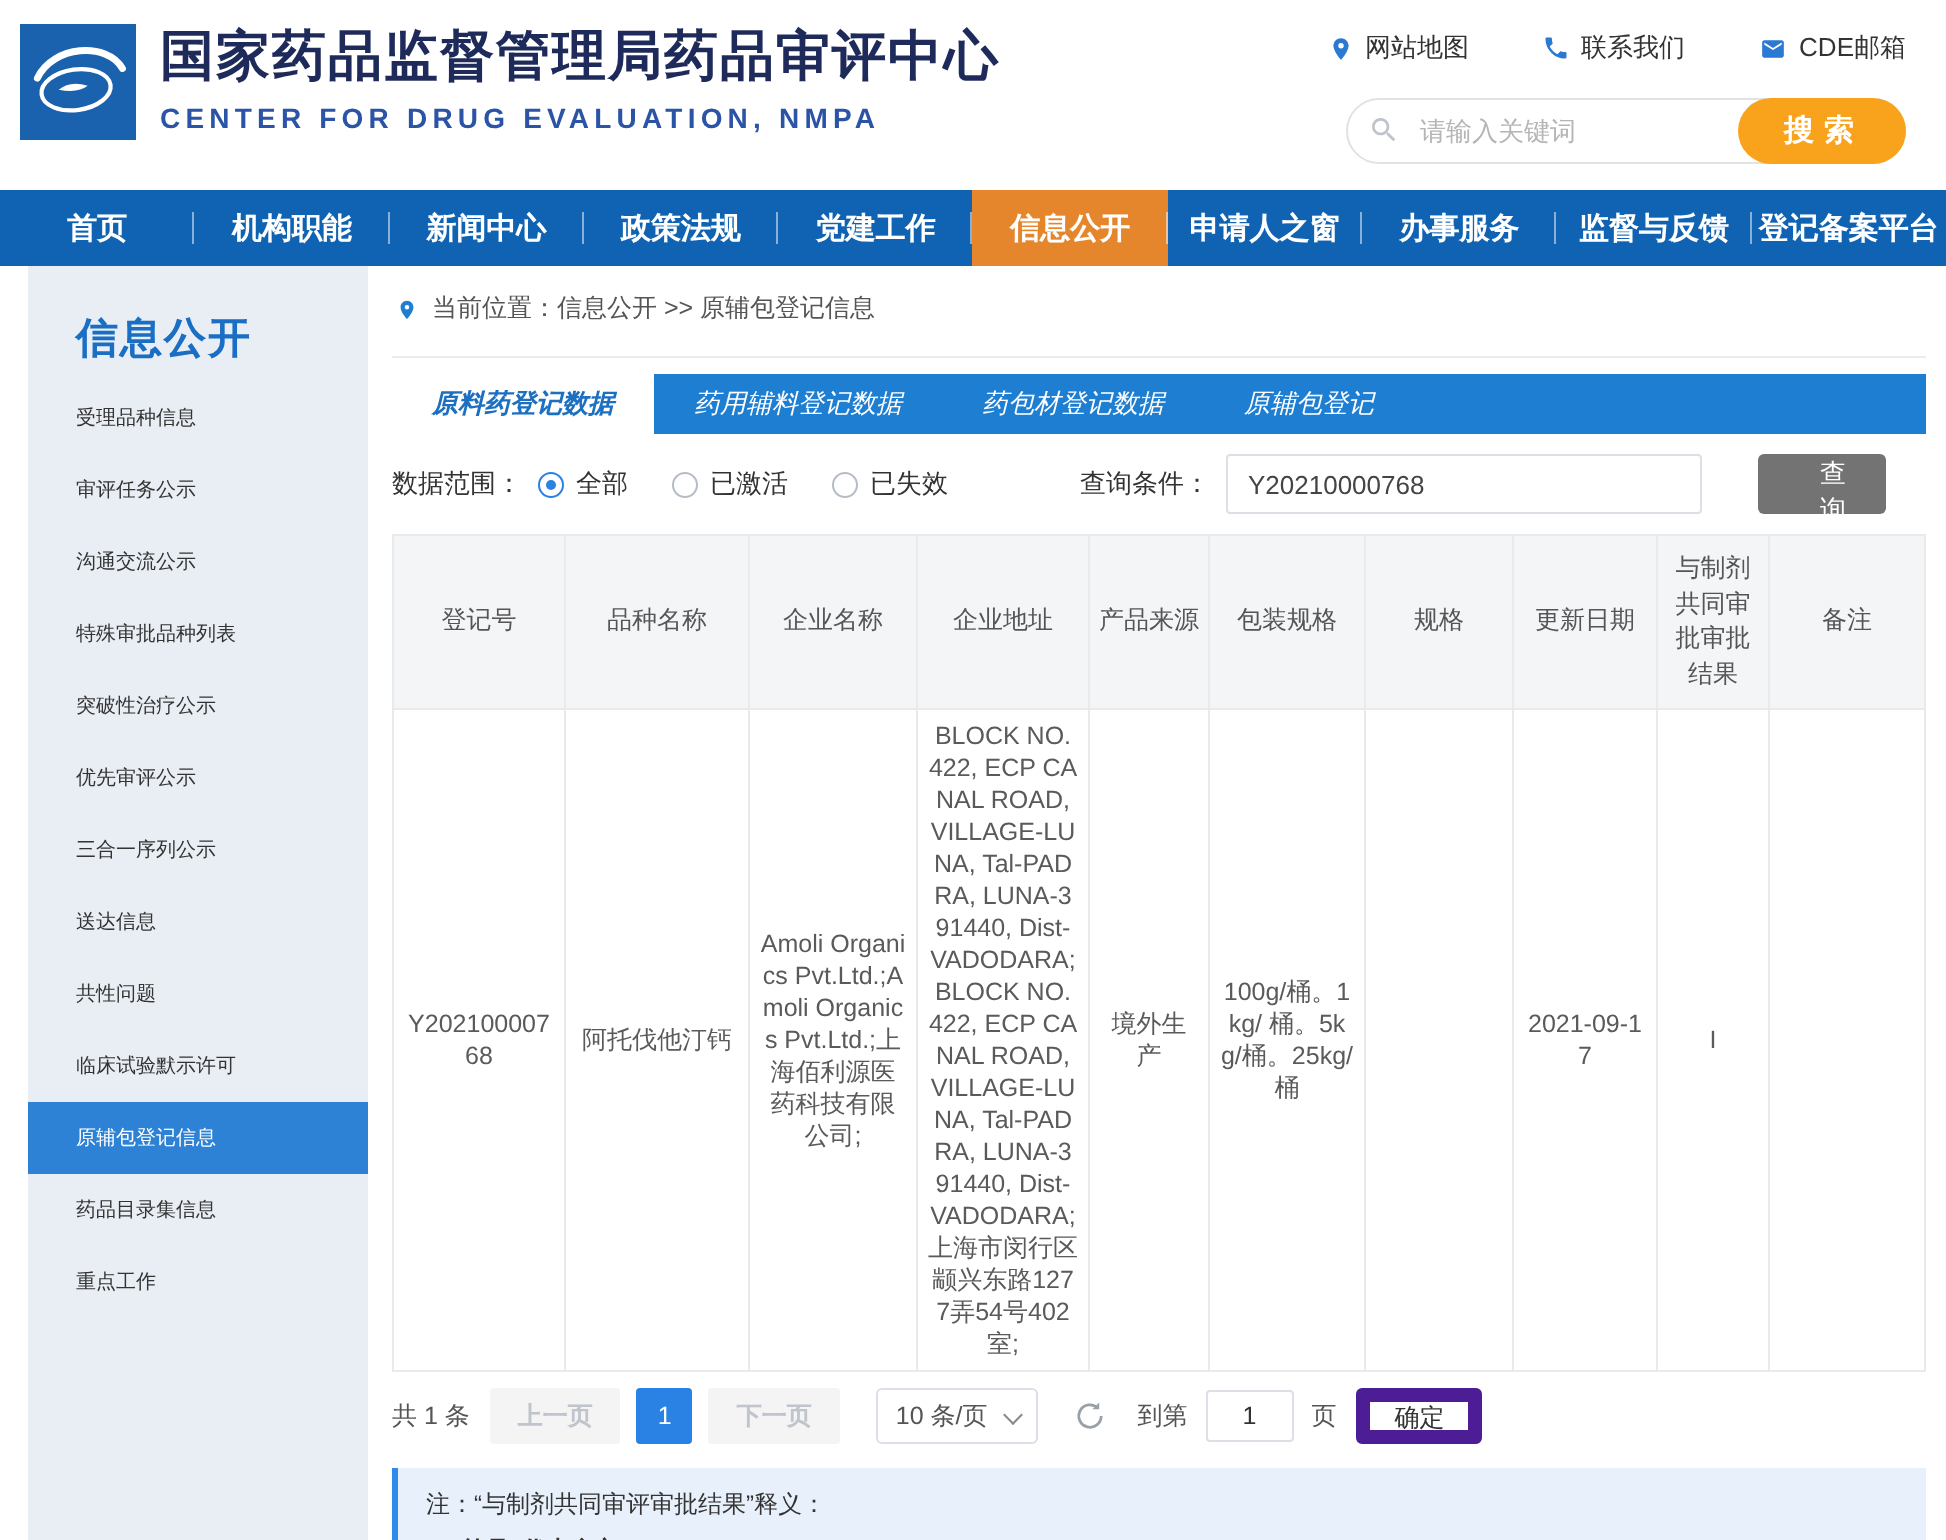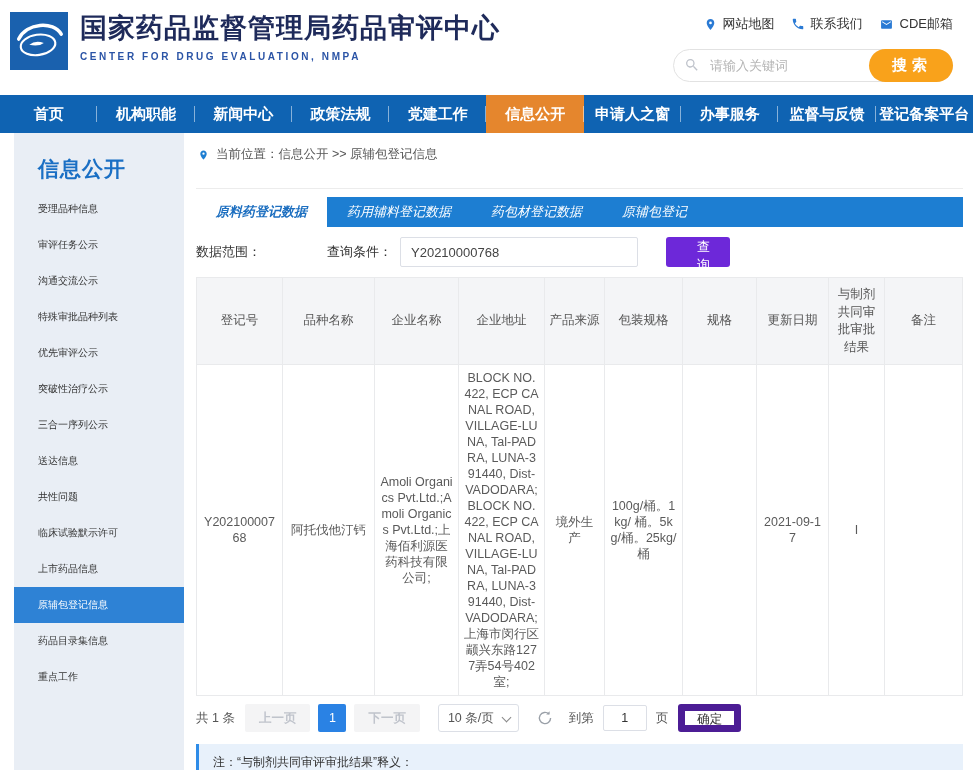--- a/index.html
+++ b/index.html
@@ -5,22 +5,22 @@
   html,body{margin:0;padding:0;}
   body{width:973px;height:770px;overflow:hidden;background:#fff;
        font-family:"Liberation Sans","DejaVu Sans",sans-serif;}
   .page{width:973px;height:770px;position:relative;background:#fff;overflow:hidden;}
 
   
   .header{height:95px;position:relative;background:#fff;}
   .logo{position:absolute;left:10px;top:12px;width:58px;height:58px;}
   .title-block{position:absolute;left:80px;top:13px;}
   .title-cn{font-size:27px;font-weight:bold;color:#1e2a5a;letter-spacing:1px;line-height:1.15;}
-  .title-en{margin-top:7px;font-size:10px;font-weight:bold;color:#2b54a6;letter-spacing:2.6px;}
-  .quick-links{position:absolute;right:20px;top:15px;display:flex;gap:16px;align-items:center;font-size:13px;color:#333;}
+  .title-en{margin-top:7px;font-size:14px;font-weight:bold;color:#2b54a6;letter-spacing:2.6px;}
+  .quick-links{position:absolute;right:20px;top:15px;display:flex;gap:36px;align-items:center;font-size:13px;color:#333;}
   .quick-link{display:flex;align-items:center;gap:6px;cursor:pointer;white-space:nowrap;}
   .search-row{position:absolute;right:20px;top:49px;width:280px;height:33px;}
   .search-input{width:100%;height:33px;border:1px solid #e2e2e2;border-radius:17px;
       padding:0 92px 0 36px;font-size:13px;color:#666;box-sizing:border-box;outline:none;background:#fff;}
   .search-input::placeholder{color:#b5b5b5;}
   .search-icon{position:absolute;left:11px;top:8px;}
   .search-btn{position:absolute;right:0;top:0;width:84px;height:33px;border:none;border-radius:17px;
       background:#f9a21b;color:#fff;font-size:15px;font-weight:bold;letter-spacing:5px;cursor:pointer;
       font-family:inherit;padding-left:8px;}
 
@@ -36,40 +36,40 @@
   .body{display:flex;height:637px;}
   .sidebar{width:170px;margin-left:14px;background:#e9eef5;flex-shrink:0;}
   .sidebar-title{color:#1a6fc4;font-size:21px;font-weight:bold;padding:22px 0 8px 24px;letter-spacing:1px;}
   .side-item{font-size:10px;color:#333;padding:11px 6px 11px 24px;cursor:pointer;}
   .side-item.active{background:#2e82d5;color:#fff;}
 
   .main{flex:1;padding:8px 10px 0 12px;min-width:0;}
 
   
   .breadcrumb{display:flex;align-items:center;gap:7px;font-size:12.5px;color:#555;
-      padding:5px 0 25px 2px;border-bottom:1px solid #ececec;}
+      padding:5px 0 15px 2px;border-bottom:1px solid #ececec;}
 
   
   .tabs{margin-top:8px;background:#1d7ed2;display:flex;height:30px;}
   .tab{color:#fff;font-size:13px;line-height:30px;padding:0 20px;cursor:pointer;white-space:nowrap;font-style:italic;}
   .tab.active{background:#fff;color:#1d6fc0;font-weight:bold;}
 
   
   .filter{margin-top:10px;display:flex;align-items:center;font-size:13px;color:#333;}
   .radio-group{display:flex;align-items:center;gap:22px;margin-left:8px;}
   .radio{display:flex;align-items:center;gap:6px;cursor:pointer;}
   .radio-circle{width:13px;height:13px;border-radius:50%;border:1px solid #b6bcc6;background:#fff;
       box-sizing:border-box;position:relative;flex-shrink:0;}
   .radio.checked .radio-circle{border-color:#2a82e4;}
   .radio.checked .radio-circle::after{content:"";position:absolute;left:3px;top:3px;width:5px;height:5px;
       border-radius:50%;background:#2a82e4;}
   .query-label{margin-left:66px;}
   .query-input{margin-left:8px;width:238px;height:30px;border:1px solid #dcdfe6;border-radius:2px;
       padding:0 10px;font-size:13px;color:#444;box-sizing:border-box;outline:none;font-family:inherit;}
-  .query-btn{margin-left:28px;width:64px;height:30px;background:#6d28d9;border:none;border-radius:3px;
+  .query-btn{margin-left:28px;width:64px;height:30px;background:#737373;border:none;border-radius:3px;
       color:#fff;font-size:13px;letter-spacing:3px;cursor:pointer;font-family:inherit;padding-left:20px;}
 
   
   .data-table{margin-top:10px;width:100%;border-collapse:collapse;table-layout:fixed;
       font-size:12.5px;color:#5a5a5a;}
   .data-table th,.data-table td{border:1px solid #e9eaec;}
   .data-table th{background:#f4f5f7;font-weight:normal;color:#555;padding:8px 3px;line-height:1.4;word-break:break-all;}
   .data-table td{padding:5px 5px;text-align:center;vertical-align:middle;line-height:1.28;word-break:break-all;}
 
   
@@ -164,27 +164,26 @@
   </div>
 
   <div class="body">
 
     <div class="sidebar">
       <div class="sidebar-title">信息公开</div>
       <div class="side-item">受理品种信息</div>
       <div class="side-item">审评任务公示</div>
       <div class="side-item">沟通交流公示</div>
       <div class="side-item">特殊审批品种列表</div>
+      <div class="side-item">突破性治疗公示</div>
       <div class="side-item">优先审评公示</div>
-      <div class="side-item">突破性治疗公示</div>
       <div class="side-item">三合一序列公示</div>
       <div class="side-item">送达信息</div>
       <div class="side-item">共性问题</div>
       <div class="side-item">临床试验默示许可</div>
-      <div class="side-item">上市药品信息</div>
       <div class="side-item active">原辅包登记信息</div>
       <div class="side-item">药品目录集信息</div>
       <div class="side-item">重点工作</div>
     </div>
 
     <div class="main">
 
       <div class="breadcrumb">
         <svg width="11" height="14" viewBox="0 0 24 24">
           <path fill="#1d7ed2" d="M12 2C8.13 2 5 5.13 5 9c0 5.25 7 13 7 13s7-7.75 7-13c0-3.87-3.13-7-7-7zm0 9.5a2.5 2.5 0 1 1 0-5 2.5 2.5 0 0 1 0 5z"></path>
@@ -194,20 +193,34 @@
 
       <div class="tabs">
         <div class="tab active">原料药登记数据</div>
         <div class="tab">药用辅料登记数据</div>
         <div class="tab">药包材登记数据</div>
         <div class="tab">原辅包登记</div>
       </div>
 
       <div class="filter">
         <span>数据范围：</span>
+        <div class="radio-group">
+          <div class="radio checked">
+            <span class="radio-circle"></span>
+            <span>全部</span>
+          </div>
+          <div class="radio">
+            <span class="radio-circle"></span>
+            <span>已激活</span>
+          </div>
+          <div class="radio">
+            <span class="radio-circle"></span>
+            <span>已失效</span>
+          </div>
+        </div>
         <span class="query-label">查询条件：</span>
         <input class="query-input" type="text" value="Y20210000768" style="">
         <button class="query-btn">查 询</button>
       </div>
 
       <table class="data-table">
         <colgroup>
           <col style="width:86px">
             <col style="width:92px">
             <col style="width:84px">

